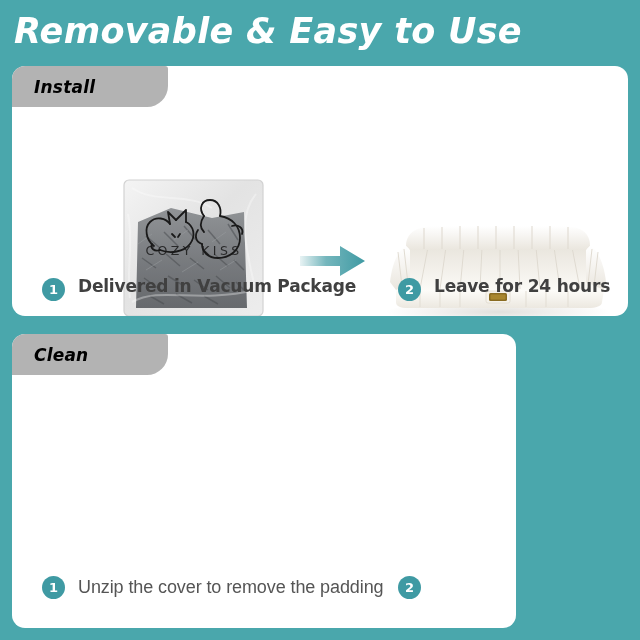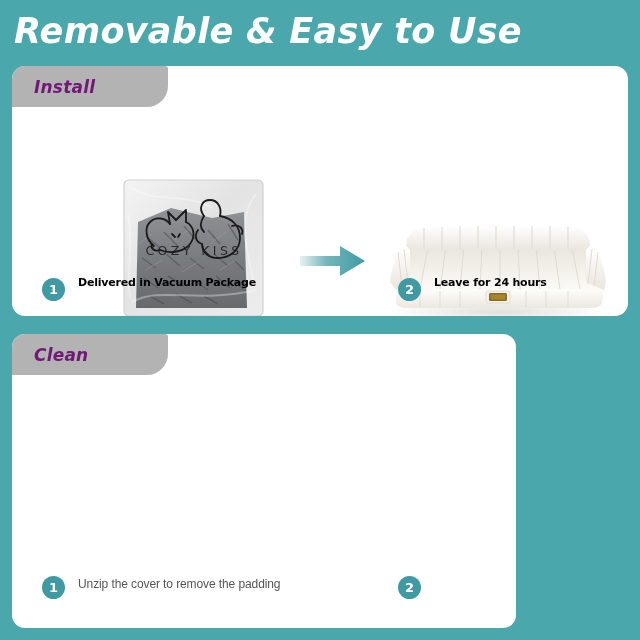--- a/index.html
+++ b/index.html
@@ -72,21 +72,21 @@
     height: 41px;
     min-width: 108px;
     padding: 0 26px 0 22px;
     background: #b3b3b3;
     border-bottom-right-radius: 21px;
     border-top-right-radius: 3px;
     display: flex;
     align-items: center;
   }
   .section-tab-label {
-    color: #701a75;
+    color: #000000;
     font-family: "DejaVu Sans", sans-serif;
     font-size: 17px;
     font-weight: bold;
     font-style: italic;
     letter-spacing: 0.2px;
   }
 
   
   .arrow {
     position: absolute;
@@ -113,33 +113,33 @@
     font-size: 13px;
     font-weight: bold;
     display: flex;
     align-items: center;
     justify-content: center;
     line-height: 1;
     margin-top: 2px;
   }
   .caption-texts { display: flex; flex-direction: column; }
   .caption-title {
-    color: #000000;
+    color: #404040;
     font-family: "DejaVu Sans", sans-serif;
-    font-size: 11px;
+    font-size: 17px;
     font-weight: bold;
     letter-spacing: -0.2px;
     white-space: nowrap;
     line-height: 1.25;
     text-align: center;
   }
   .caption-sub {
     color: #555555;
     font-family: "Liberation Sans", sans-serif;
-    font-size: 12px;
+    font-size: 18px;
     letter-spacing: -0.1px;
     white-space: nowrap;
     margin-top: 3px;
   }
 
   #cap-install-1 { left: 42px;  top: 276px; }
   #cap-install-2 { left: 398px; top: 276px; }
   #cap-clean-1   { left: 42px;  top: 574px; }
   #cap-clean-2   { left: 398px; top: 574px; }
 

